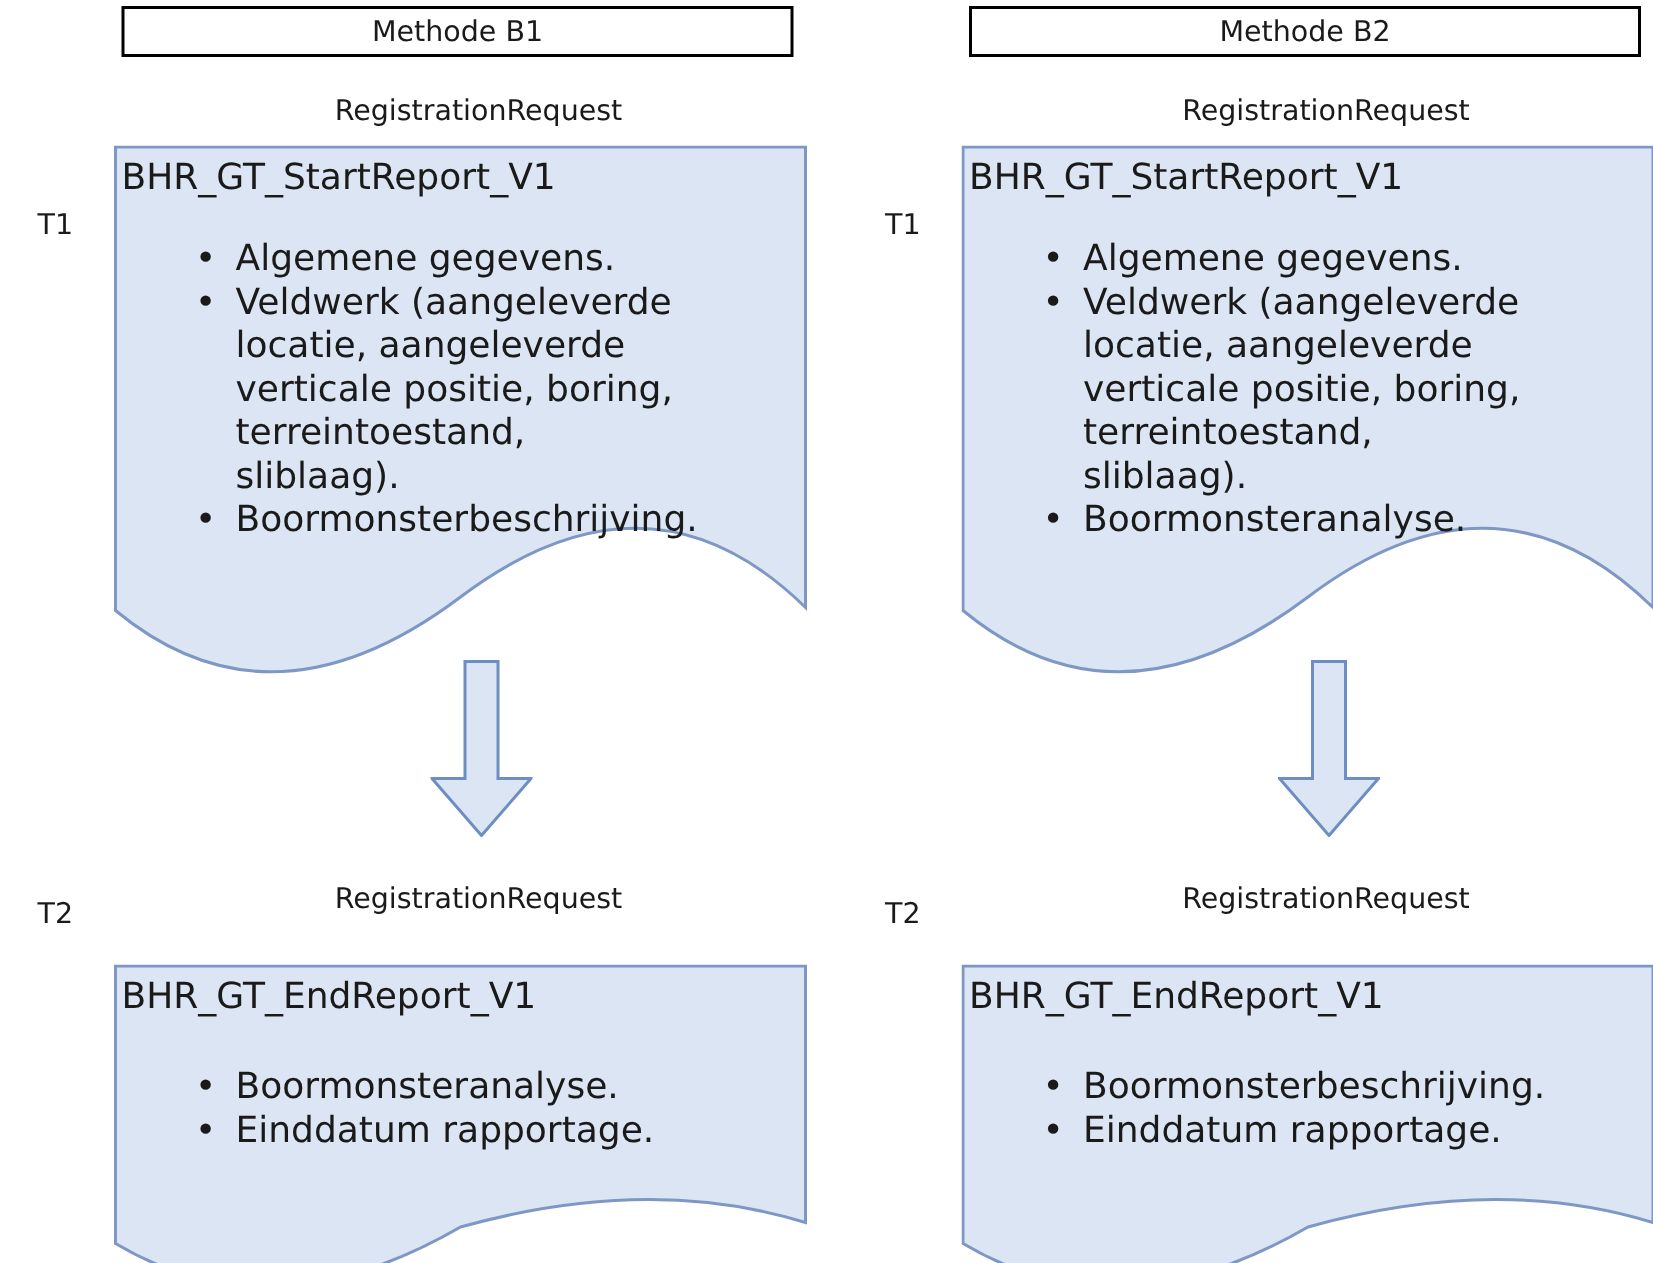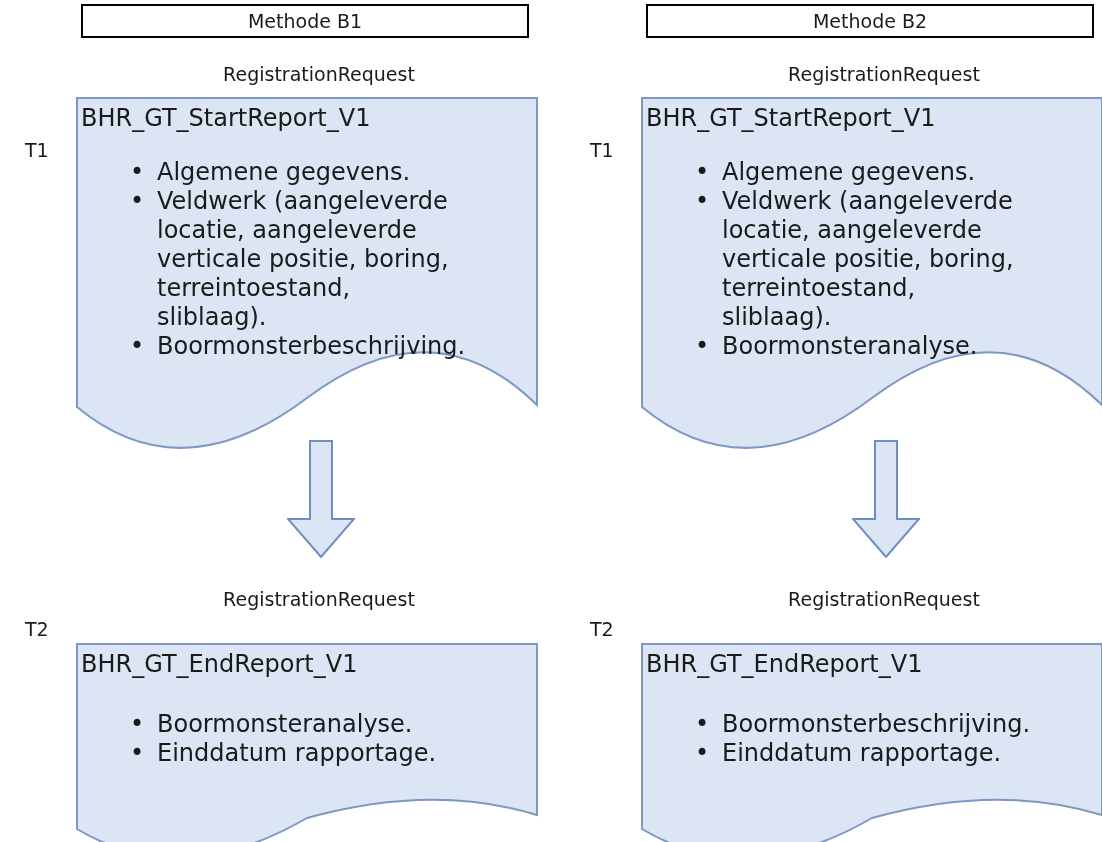--- a/index.html
+++ b/index.html
@@ -20,21 +20,21 @@
   .reg-label{
     position:absolute;left:12px;width:100%;text-align:center;
     font-size:19px;line-height:26px;
   }
   .reg-1{top:61px;}
   .reg-2{top:586px;}
   .t-label{
     position:absolute;left:-51px;width:44px;font-size:19px;line-height:26px;
   }
   .t-1{top:102px;margin-top:35px;}
-  .t-2{top:616px;}
+  .t-2{top:596px;}
 
   .doc{position:absolute;left:0;width:462px;}
   .doc-1{top:97px;height:362px;}
   .doc-2{top:619px;height:218px;margin-top:24px;}
   .doc svg{position:absolute;left:0;top:0;display:block;}
   .doc-content{position:absolute;left:0;top:0;right:0;padding:8px 6px 0 5px;}
   .doc-title{font-size:24px;line-height:26px;white-space:nowrap;}
   ul.doc-bullets{
     margin:27px 0 0 76px;padding:0;width:298px;list-style:none;
     font-size:24px;

